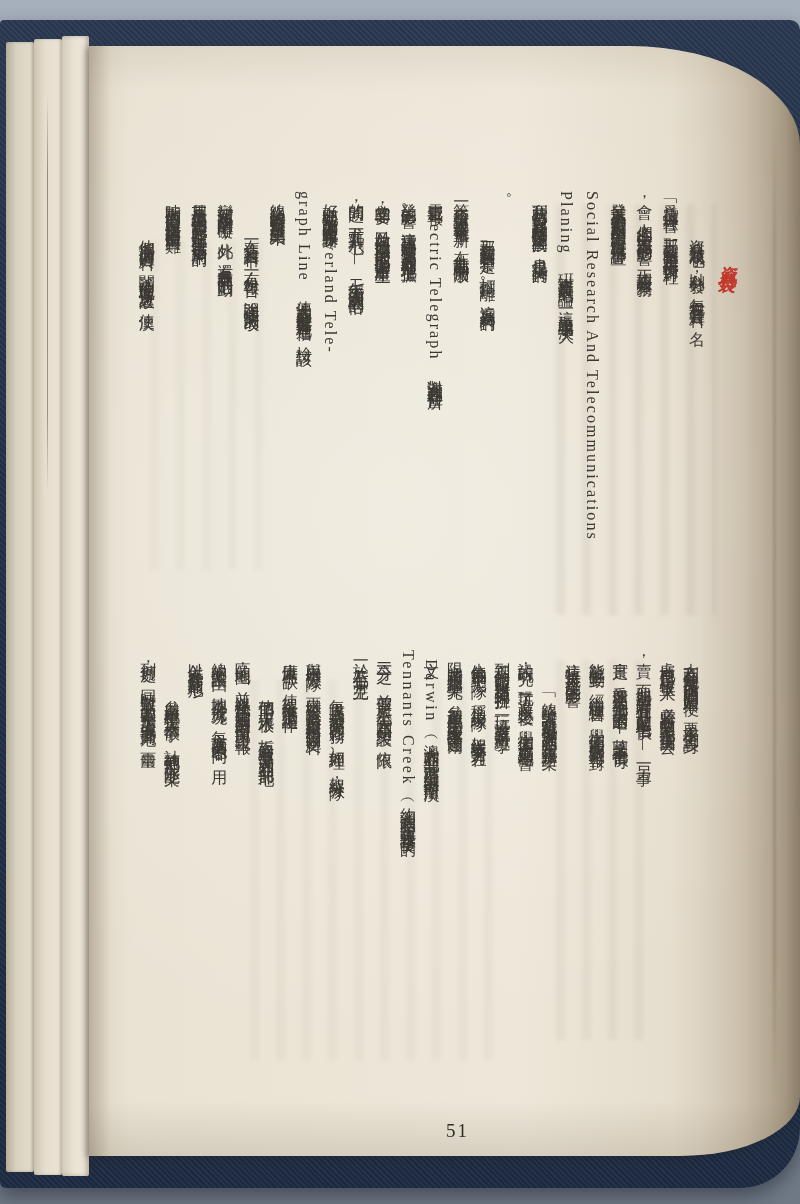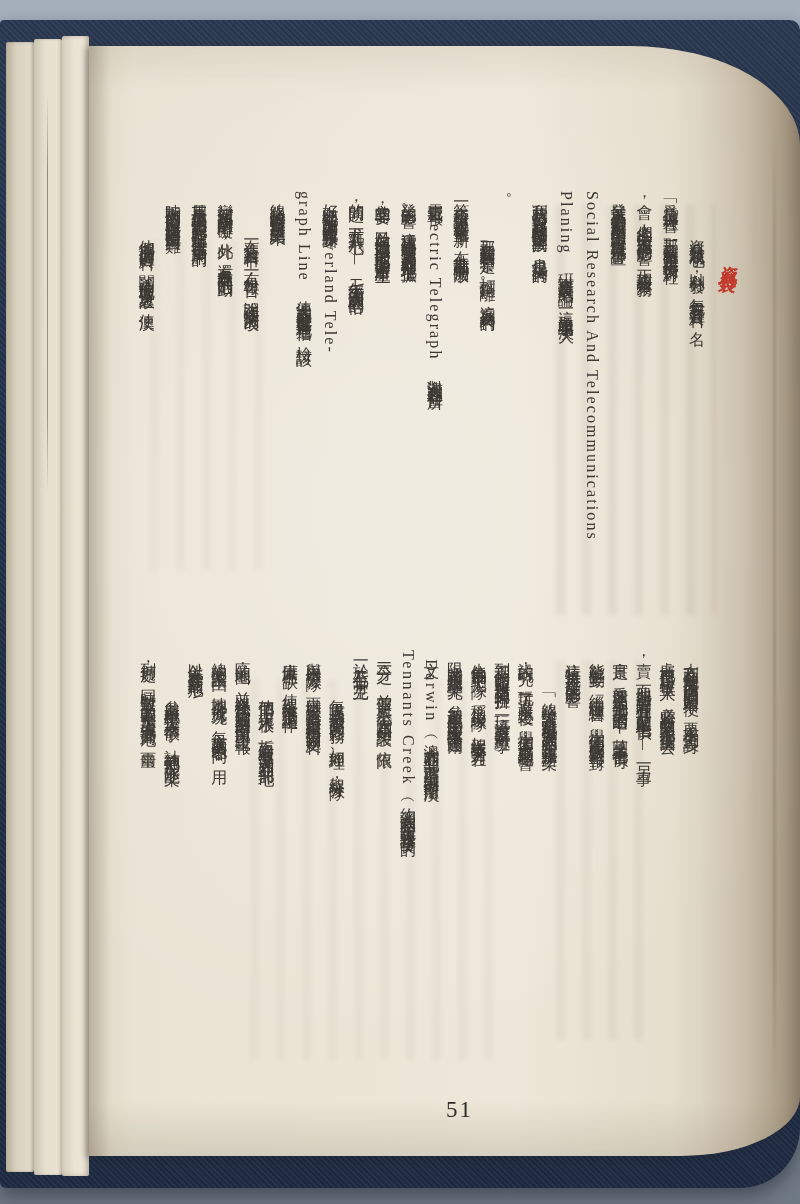--- a/index.html
+++ b/index.html
@@ -69,21 +69,21 @@
   .upper{top:191px;right:90px;width:578px;height:438px;
     font-size:16px;line-height:26.2px;letter-spacing:2.1px;}
   .lower{top:650px;right:97px;width:568px;height:448px;
     font-size:16px;line-height:23.6px;letter-spacing:2.6px;}
   
   .stamp{
     position:absolute;left:716px;top:252px;writing-mode:vertical-rl;
     color:#c23a2e;font-size:17px;letter-spacing:5px;font-weight:700;font-style:italic;
     transform:rotate(1.5deg);text-shadow:0 0 .5px rgba(194,58,46,.8);
   }
-  .pagenum{position:absolute;left:446px;top:1097px;font-size:23px;letter-spacing:2px;color:#2f2d29;}
+  .pagenum{position:absolute;left:446px;top:1120px;font-size:19px;letter-spacing:2px;color:#2f2d29;}
 </style>
 </head>
 <body>
 
 <div class="scene">
   <div class="cover"></div>
 
   <div class="stack s1"></div>
   <div class="stack s2"></div>
   <div class="stack s3"></div>

